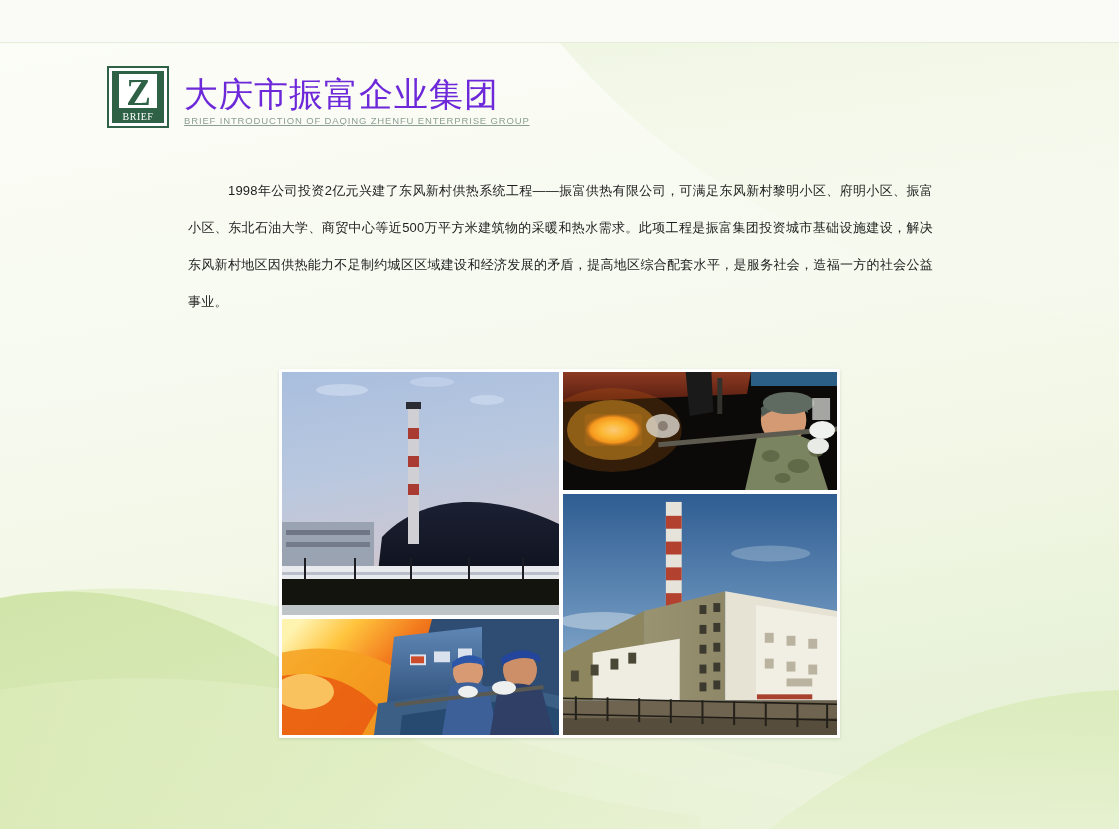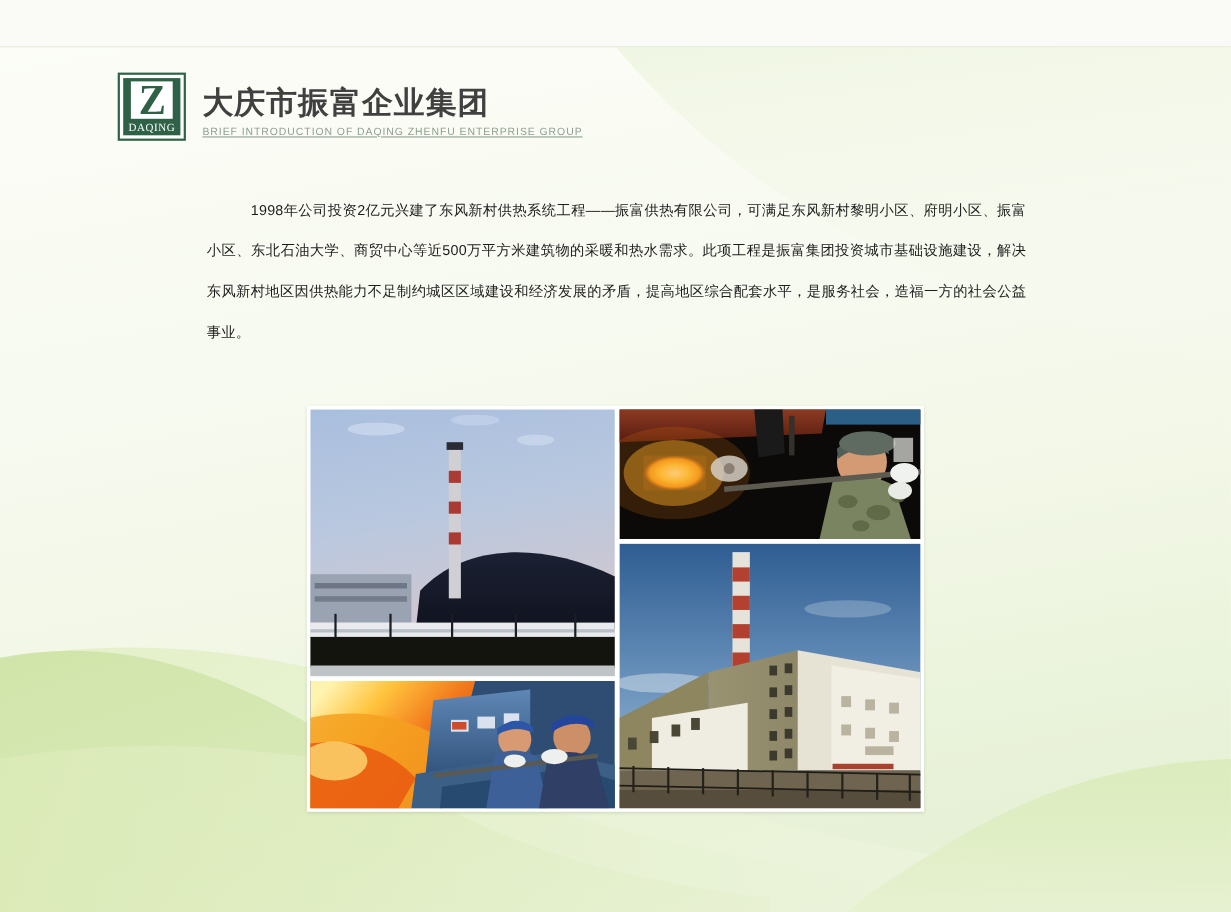--- a/index.html
+++ b/index.html
@@ -101,23 +101,23 @@
     font-size: 10px;
     letter-spacing: 0.5px;
     margin-top: 3px;
     line-height: 11px;
   }
   .header-text {
     margin-left: 15px;
     padding-top: 11px;
   }
   .brand-cn {
-    color: #404040;
-    font-size: 28px;
-    font-weight: 700;
+    color: #6d28d9;
+    font-size: 34px;
+    font-weight: 400;
     letter-spacing: 1px;
     line-height: 34px;
     white-space: nowrap;
   }
   .brand-en {
     color: #8d9f92;
     font-size: 9.5px;
     letter-spacing: 0.85px;
     line-height: 14px;
     margin-top: 3px;
@@ -219,21 +219,21 @@
 
     <path d="M1119,690 C1010,694 930,724 860,768 C820,792 790,812 770,829 L1119,829 Z" fill="url(#gRight)"></path>
   </svg>
 
   <div class="header">
     <div class="logo-mark">
       <div class="logo-inner">
         <div class="logo-z">
             <span>Z</span>
           </div>
-        <div class="logo-abbr">DAQING</div>
+        <div class="logo-abbr">BRIEF</div>
       </div>
     </div>
     <div class="header-text">
       <div class="brand-cn">大庆市振富企业集团</div>
       <div class="brand-en">BRIEF INTRODUCTION OF DAQING ZHENFU ENTERPRISE GROUP</div>
     </div>
   </div>
 
   <div class="body-copy">1998年公司投资2亿元兴建了东风新村供热系统工程——振富供热有限公司，可满足东风新村黎明小区、府明小区、振富小区、东北石油大学、商贸中心等近500万平方米建筑物的采暖和热水需求。此项工程是振富集团投资城市基础设施建设，解决东风新村地区因供热能力不足制约城区区域建设和经济发展的矛盾，提高地区综合配套水平，是服务社会，造福一方的社会公益事业。</div>
 

